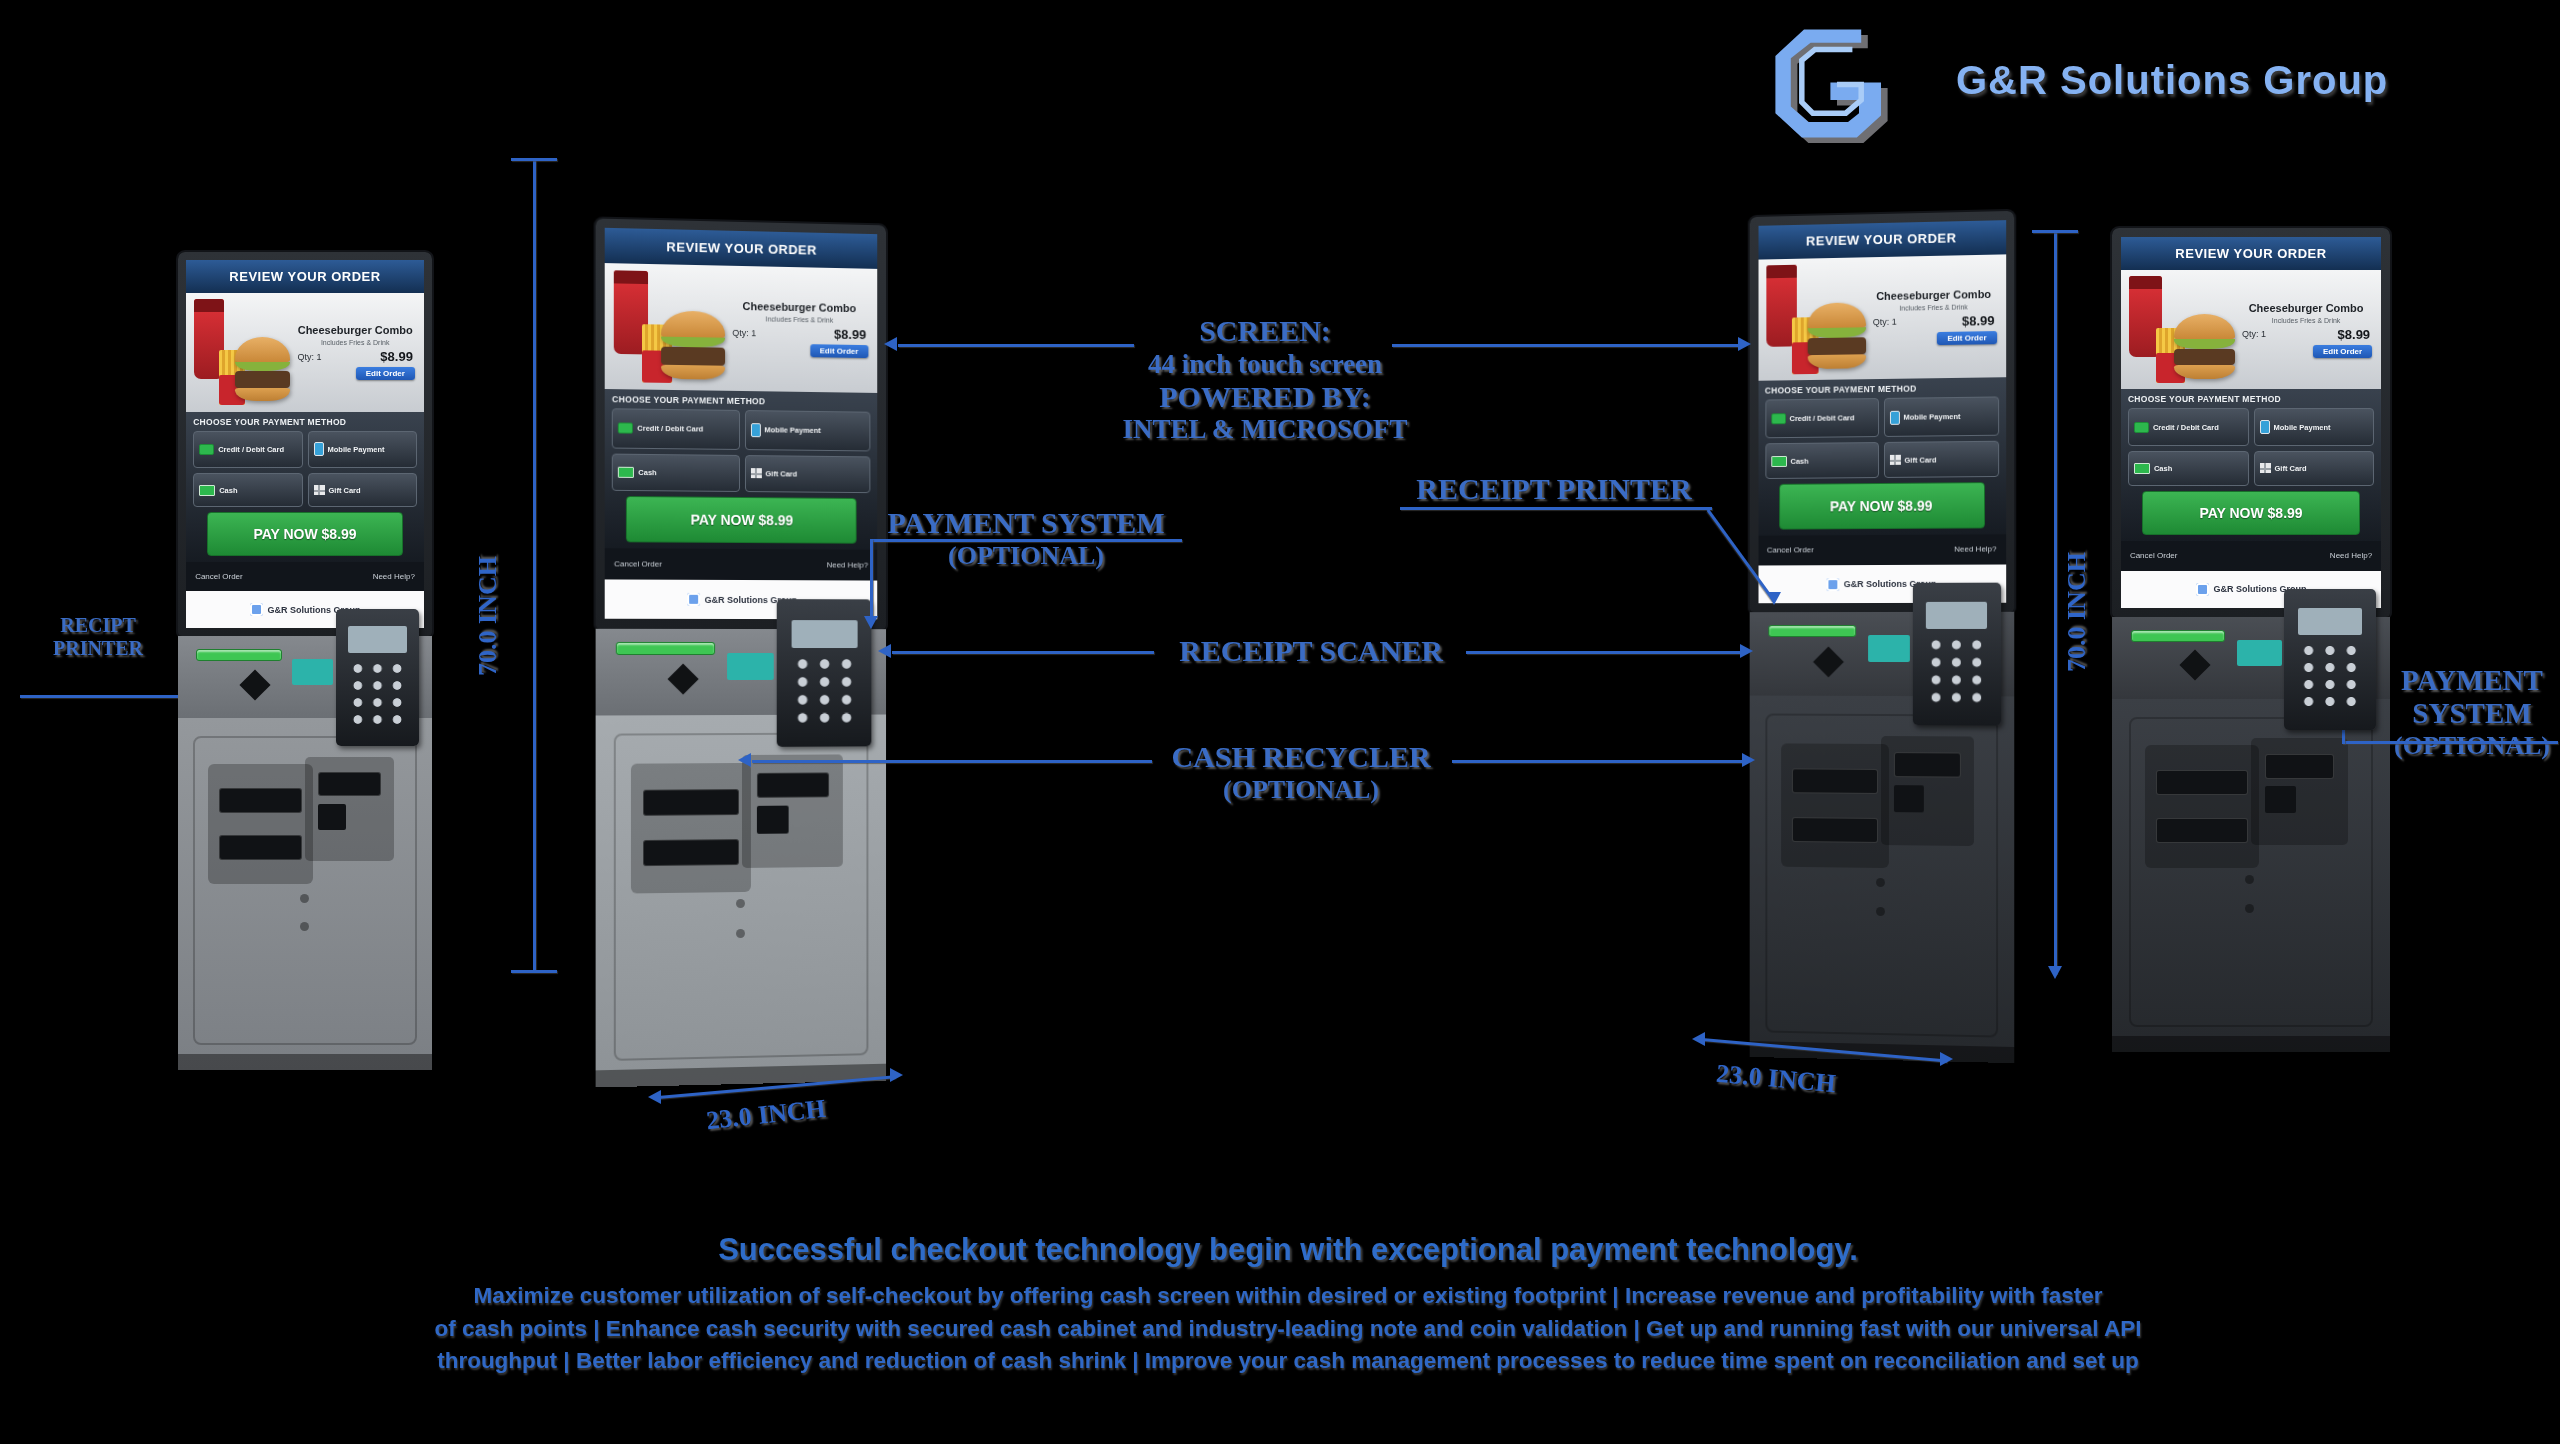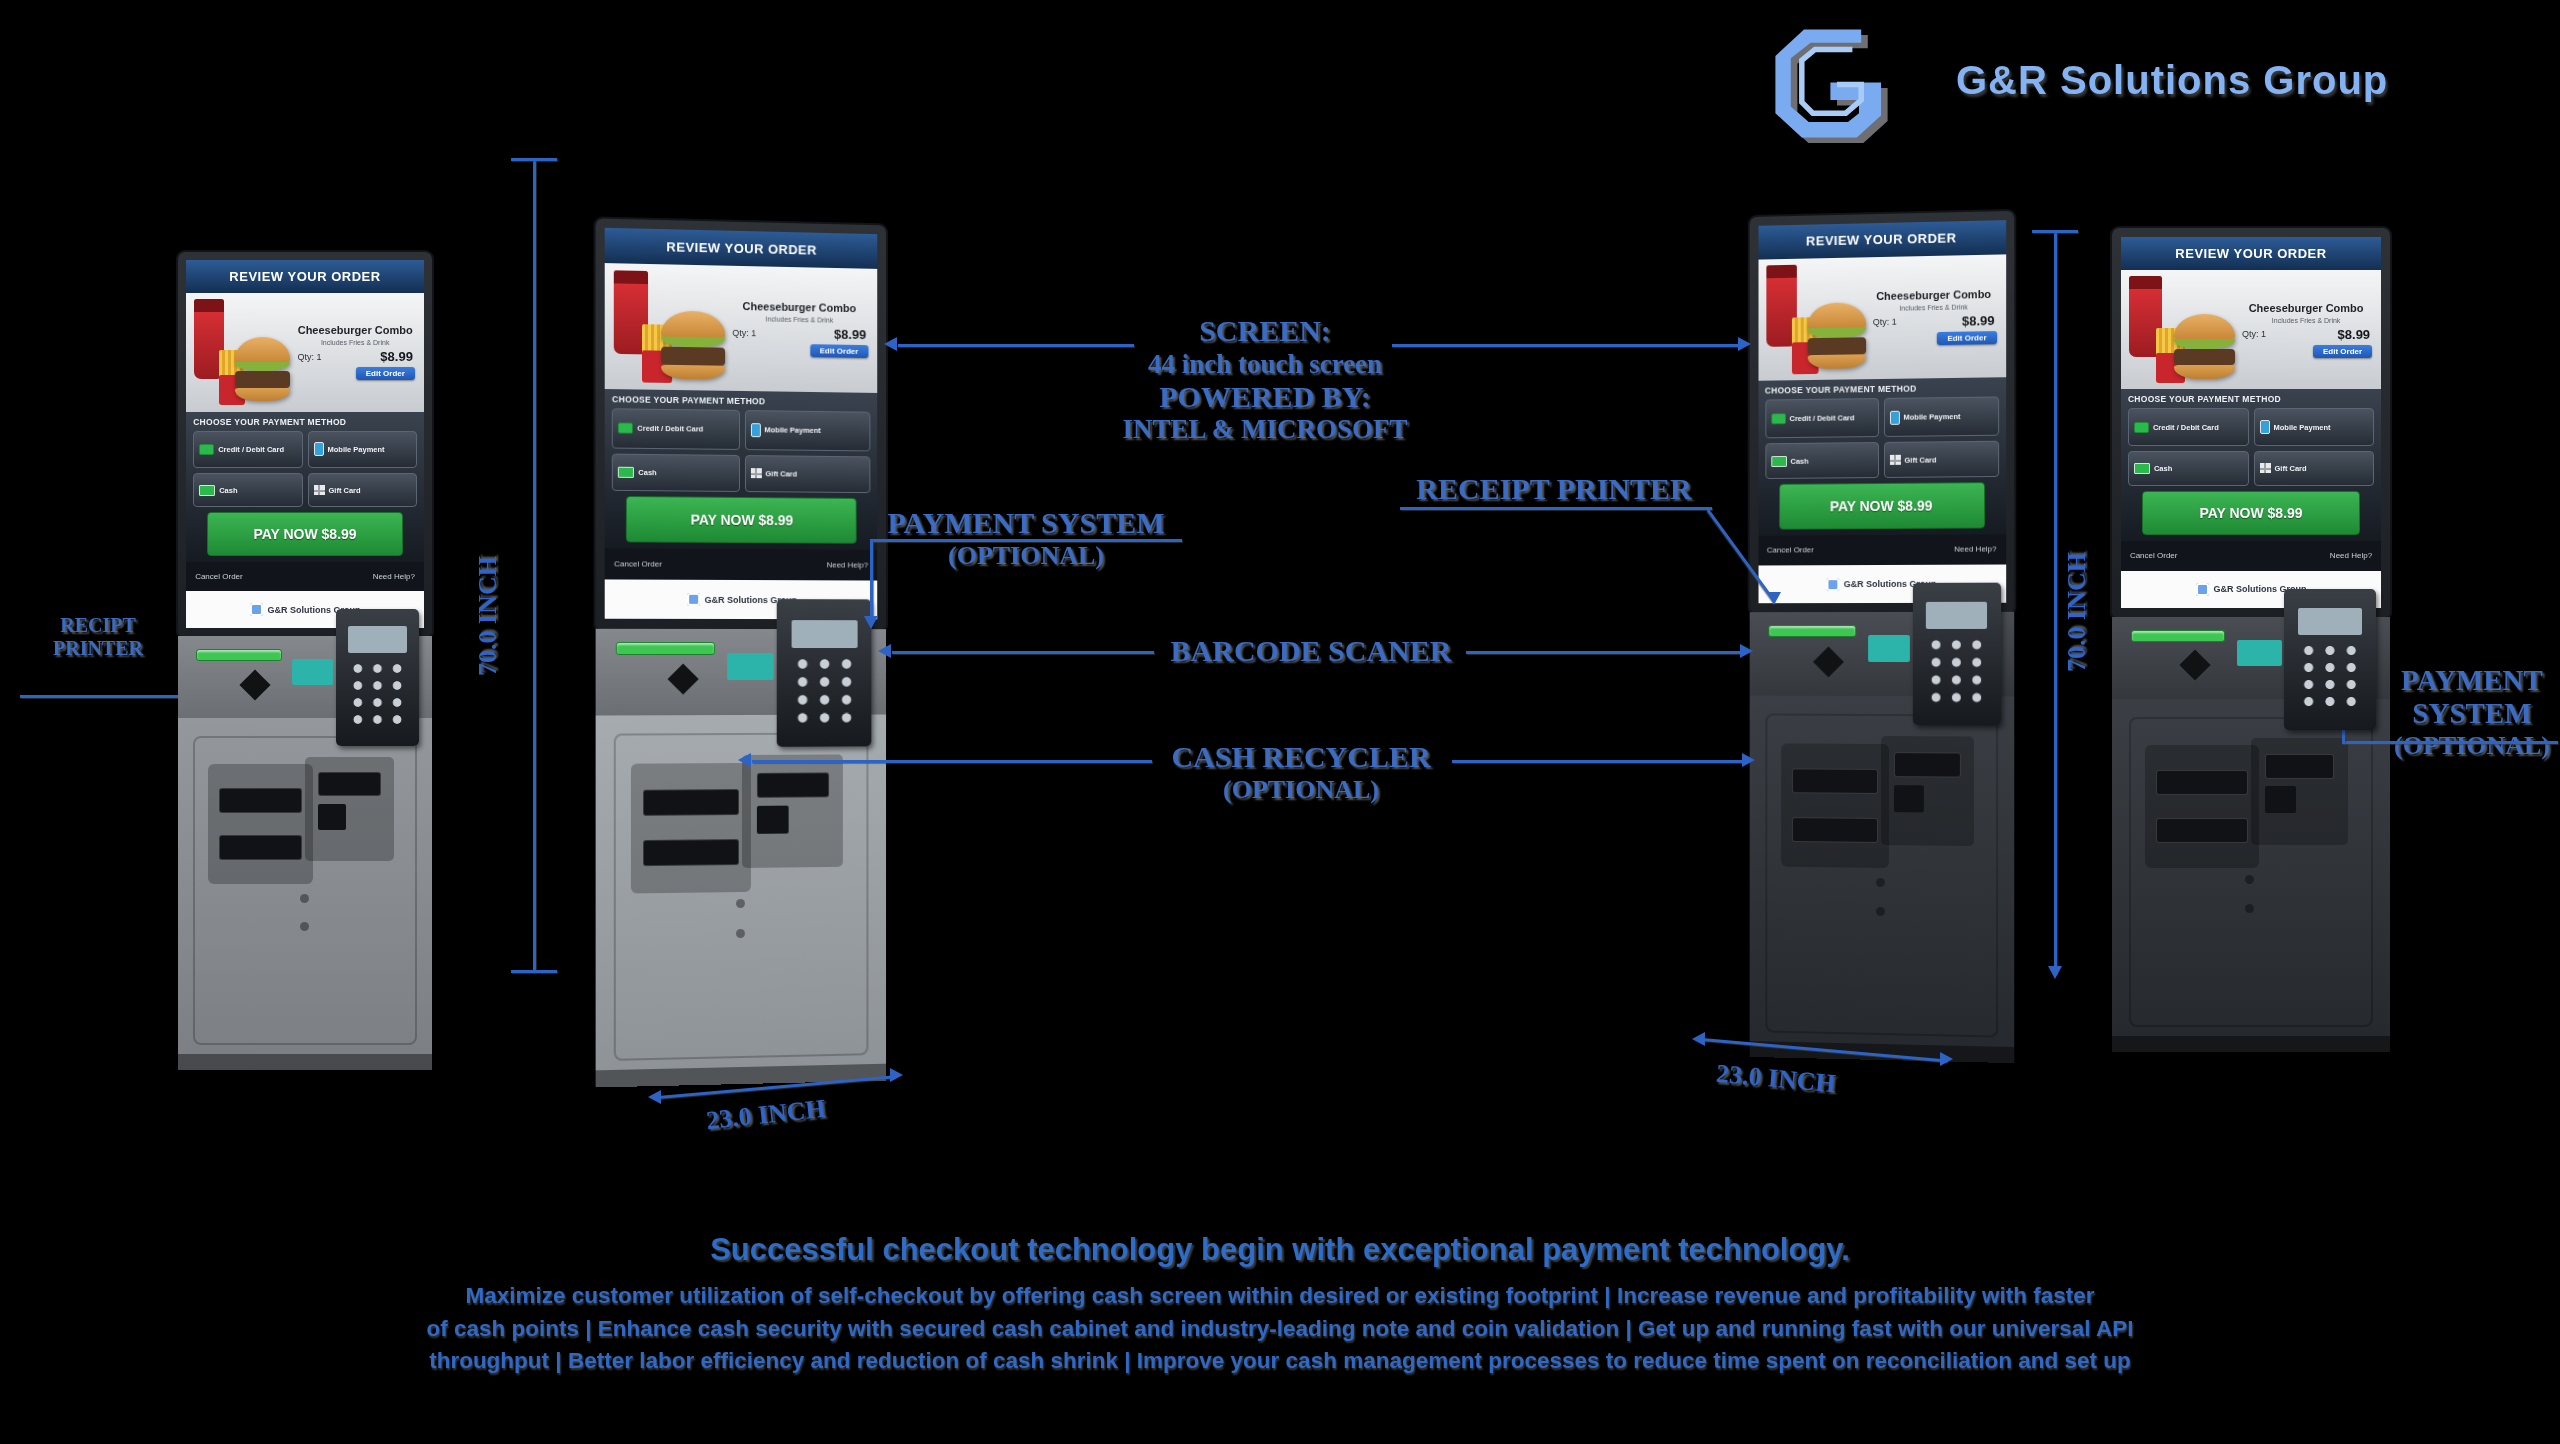--- a/index.html
+++ b/index.html
@@ -123,21 +123,21 @@
   .lnv{position:absolute;width:3px;background:#2e63c6;box-shadow:1px 1px 1px rgba(70,70,70,.6);}
   .ah{position:absolute;width:0;height:0;}
   .ah-left{border-top:7px solid transparent;border-bottom:7px solid transparent;border-right:13px solid #2e63c6;}
   .ah-right{border-top:7px solid transparent;border-bottom:7px solid transparent;border-left:13px solid #2e63c6;}
   .ah-up{border-left:7px solid transparent;border-right:7px solid transparent;border-bottom:13px solid #2e63c6;}
   .ah-down{border-left:7px solid transparent;border-right:7px solid transparent;border-top:13px solid #2e63c6;}
   .dim-label{position:absolute;font-family:"Liberation Serif",serif;font-weight:bold;font-size:26px;
       color:#2f65c8;text-shadow:2px 2px 2px #555;white-space:nowrap;}
 
   
-  #footer{position:absolute;left:70px;top:1232px;width:2420px;text-align:center;}
+  #footer{position:absolute;left:78px;top:1232px;width:2420px;text-align:center;}
   #footer-heading{font-weight:bold;font-size:31px;color:#2e6cc9;text-shadow:2px 2px 2px #3f3f3f;
       margin-bottom:12px;}
   .f-line{font-weight:bold;font-size:22.5px;line-height:32.5px;color:#2f68c6;text-shadow:1px 2px 2px #3a3a3a;}
 </style>
 </head>
 <body>
 
 <div id="canvas">
 
 
@@ -517,21 +517,21 @@
 
   <div id="co-pay-c" class="co">
     <div>PAYMENT SYSTEM</div>
     <div class="opt">(OPTIONAL)</div>
   </div>
   <div class="ln" style="left:870px;top:539px;width:312px;"></div>
   <div class="lnv" style="left:870px;top:539px;height:80px;"></div>
   <div class="ah ah-down" style="left:864px;top:616px;"></div>
 
   <div id="co-barcode" class="co">
-    <div>BARCODE SCANER</div>
+    <div>RECEIPT SCANER</div>
   </div>
   <div class="ln" style="left:892px;top:651px;width:262px;"></div>
   <div class="ah ah-left" style="left:878px;top:644px;"></div>
   <div class="ln" style="left:1466px;top:651px;width:276px;"></div>
   <div class="ah ah-right" style="left:1740px;top:644px;"></div>
 
   <div id="co-cash" class="co">
     <div>CASH RECYCLER</div>
     <div class="opt">(OPTIONAL)</div>
   </div>

